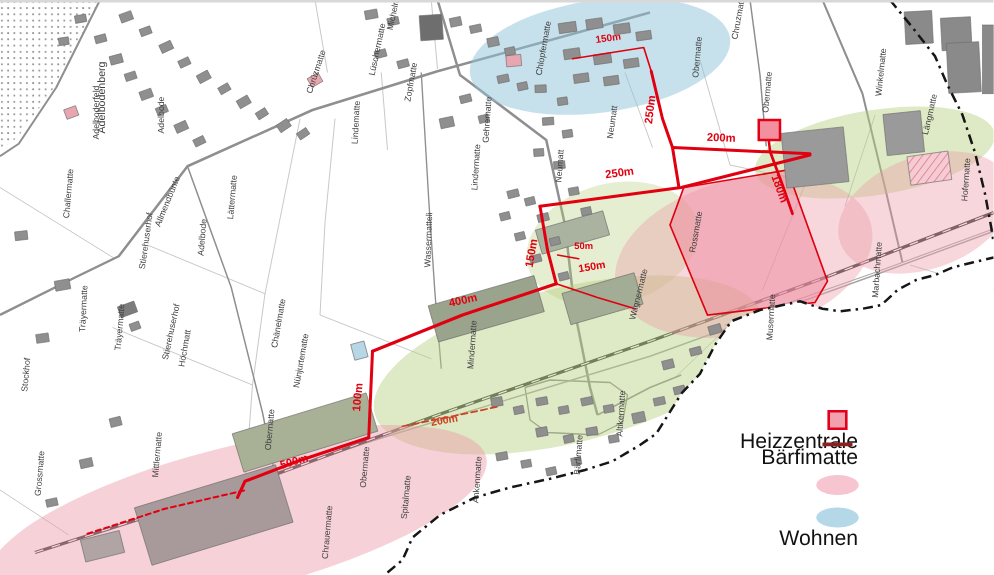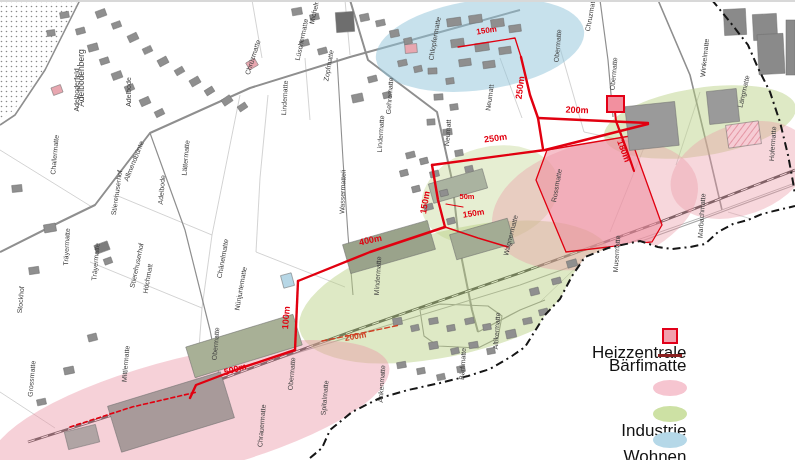--- a/index.html
+++ b/index.html
@@ -292,24 +292,18 @@
         </span>
       <span class="legend-label">Bärfimatte</span>
     </div>
     <div class="legend-row">
       <span class="swatch-box">
           <span class="sw-ellipse" style="background-color: rgb(246, 197, 208);"></span>
         </span>
     </div>
     <div class="legend-row">
       <span class="swatch-box">
-          <span class="sw-ellipse" style="background-color: rgb(205, 225, 164);"></span>
-        </span>
-      <span class="legend-label">Industrie</span>
-    </div>
-    <div class="legend-row">
-      <span class="swatch-box">
           <span class="sw-ellipse" style="background-color: rgb(181, 216, 232);"></span>
         </span>
       <span class="legend-label">Wohnen</span>
     </div>
   </div>
 </div>
 
 </body></html>

